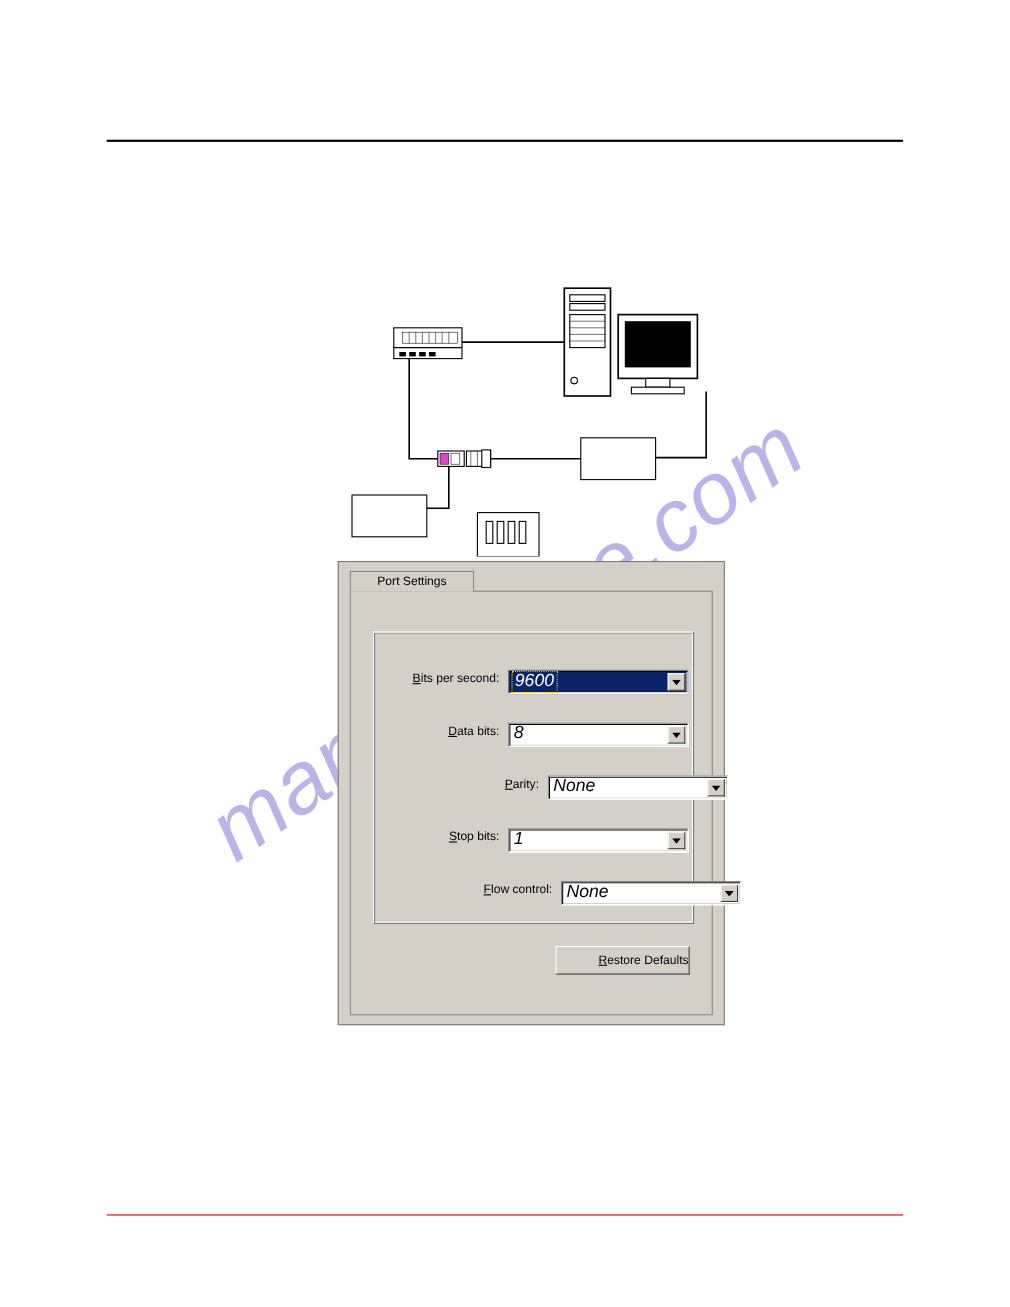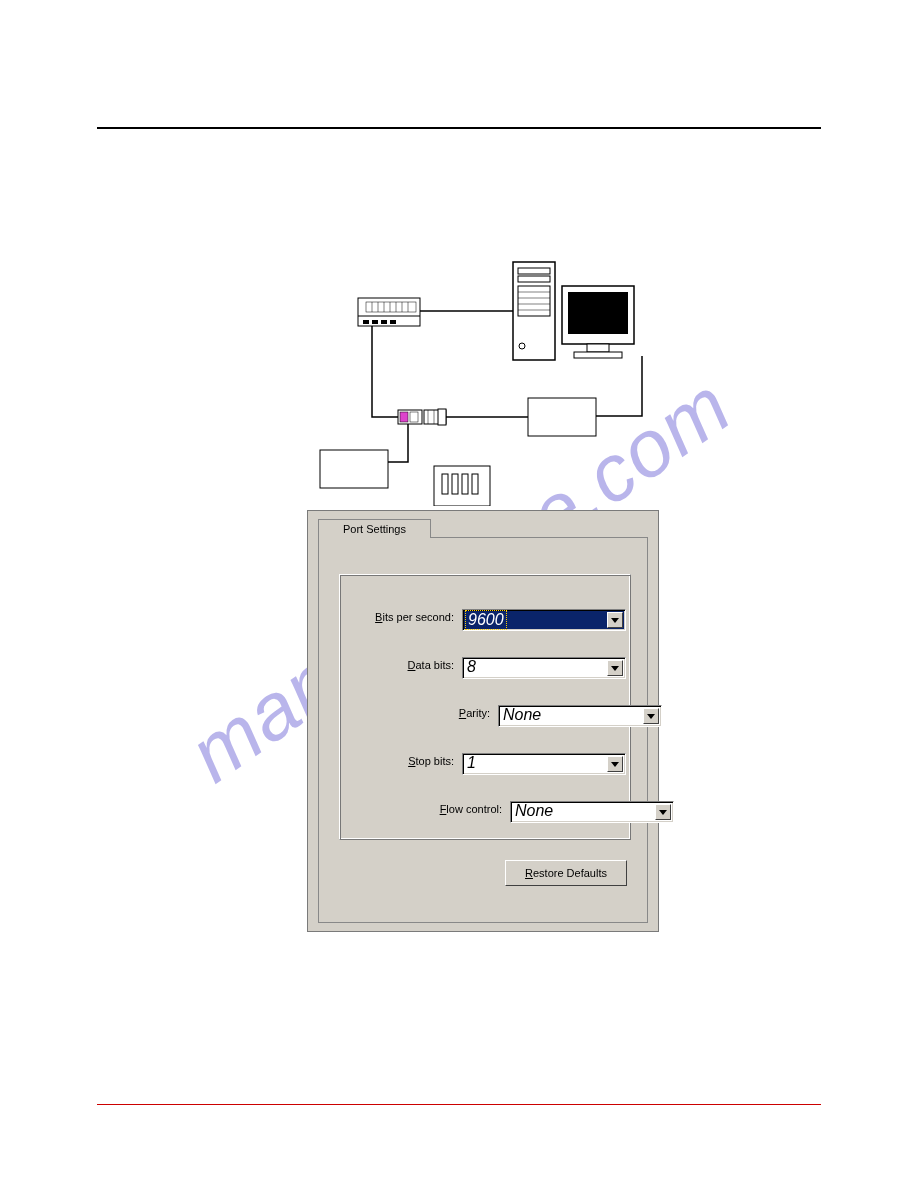--- a/index.html
+++ b/index.html
@@ -162,21 +162,21 @@
     width: 120px;
     height: 24px;
     background: #d4d0c8;
     border-top: 1px solid #fff;
     border-left: 1px solid #fff;
     border-right: 1px solid #404040;
     border-bottom: 1px solid #404040;
     font-size: 11px;
     display: flex;
     align-items: center;
-    justify-content: center;
+    justify-content: flex-end;
     cursor: pointer;
   }
   .restore-btn u { text-decoration: underline; }
 </style>
 </head>
 <body>
 
 <div class="page">
 
   <div class="top-rule"></div>

